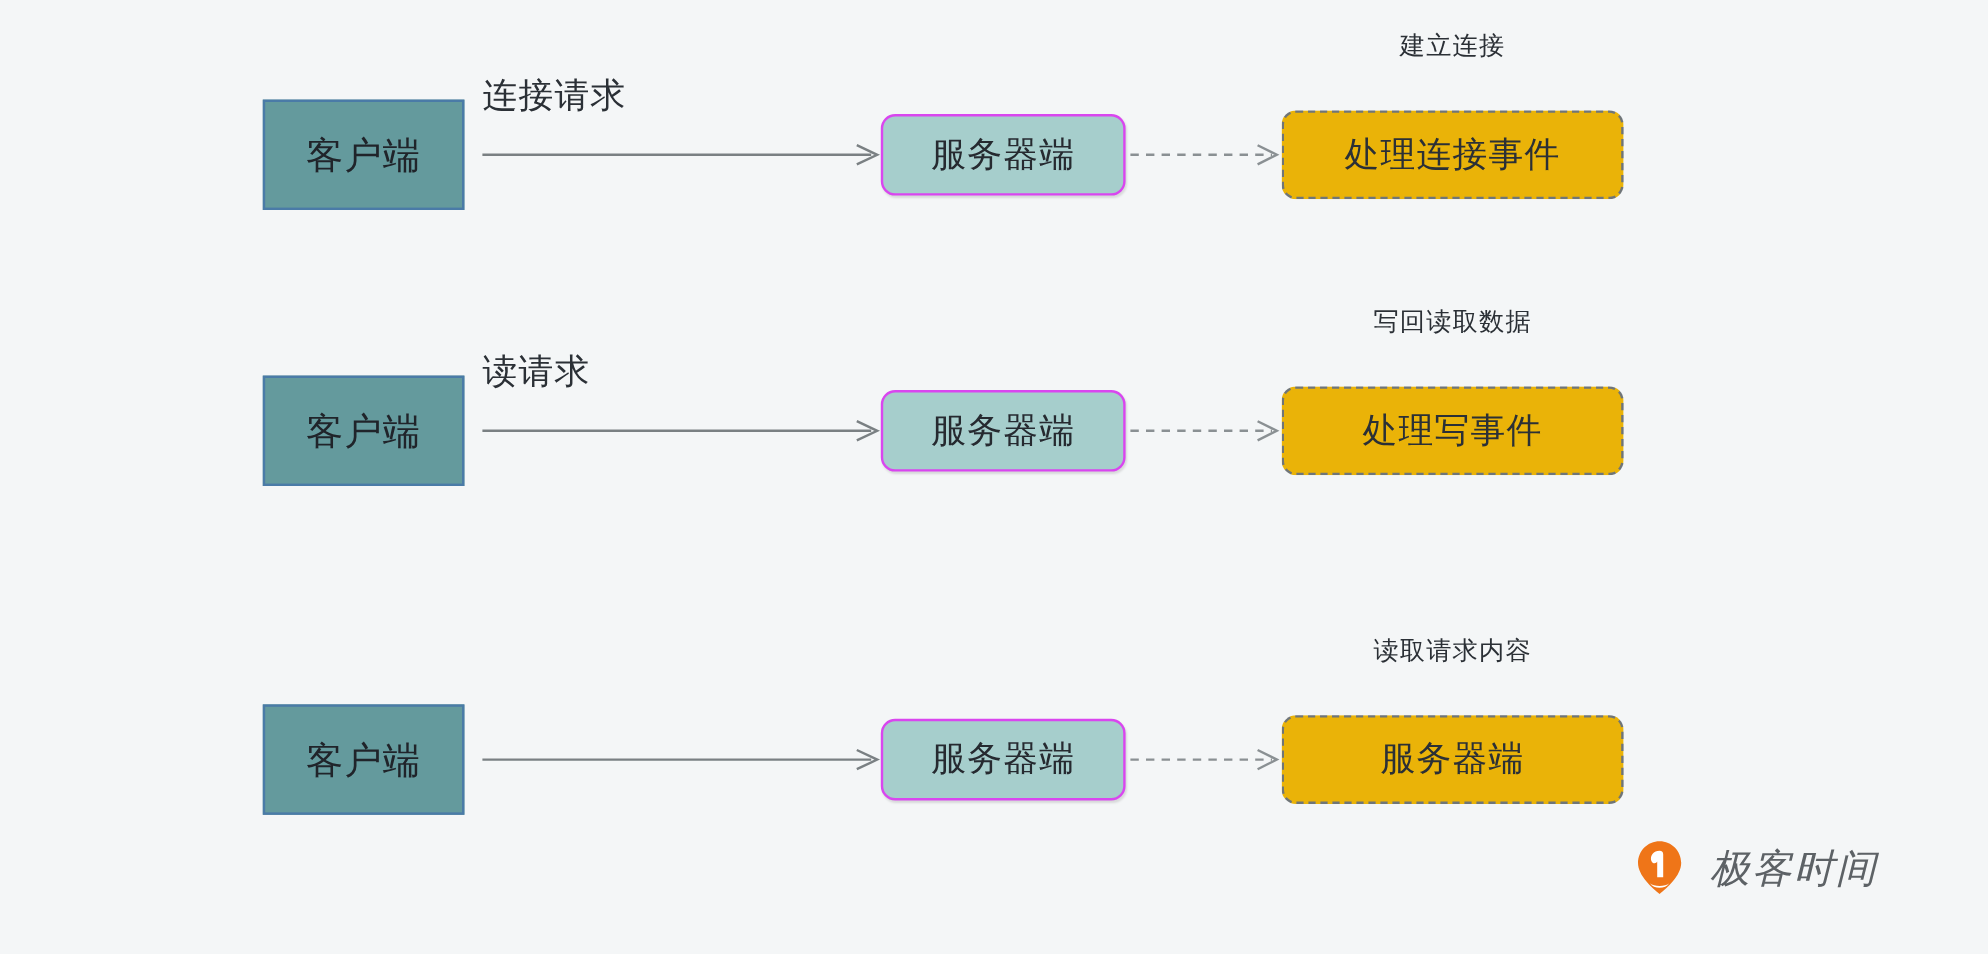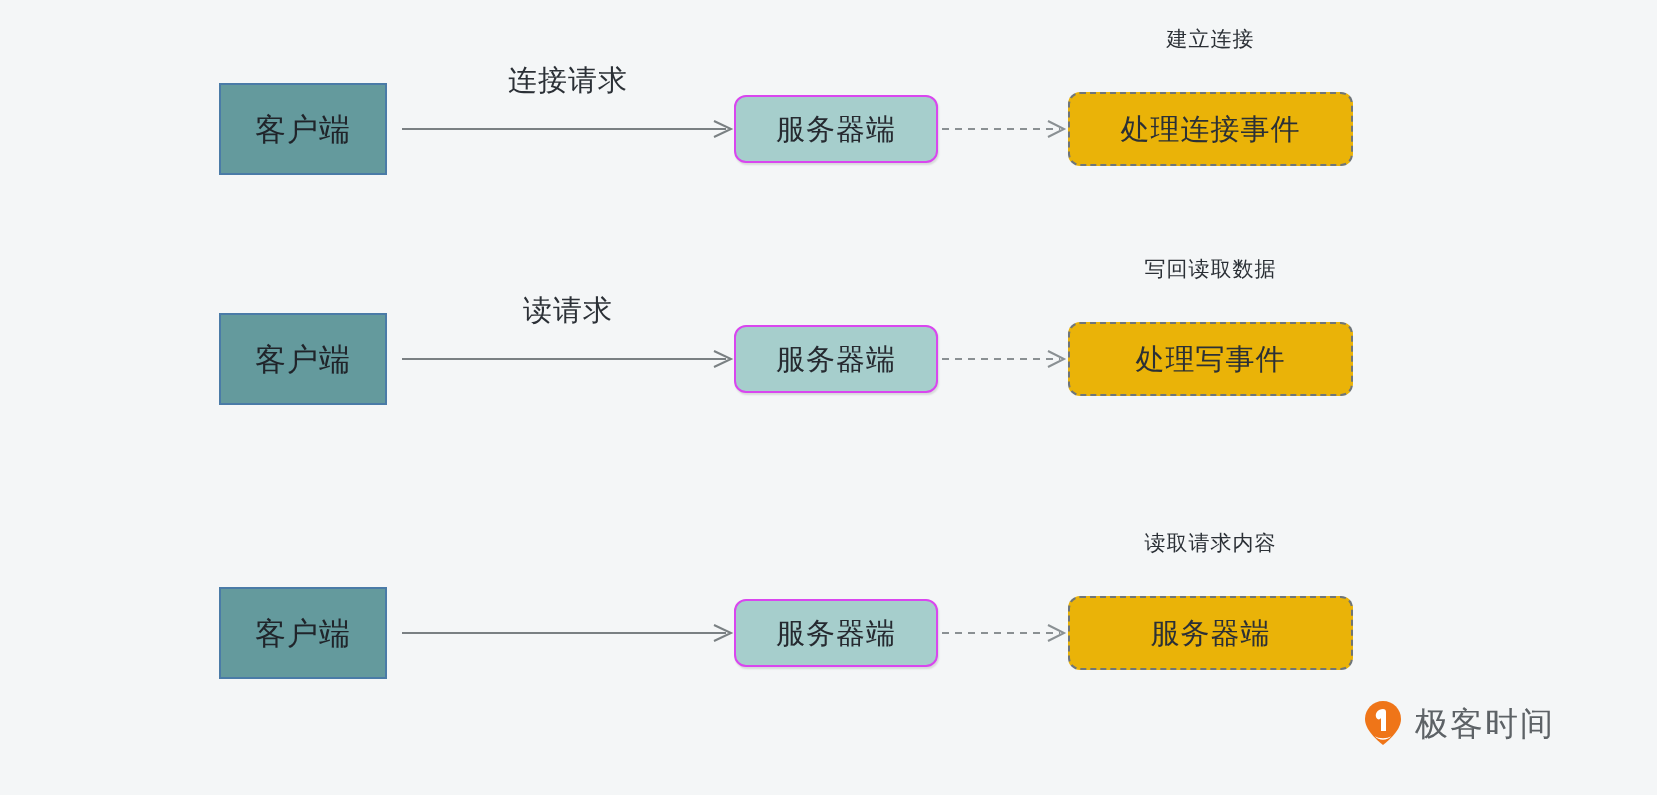--- a/index.html
+++ b/index.html
@@ -107,21 +107,20 @@
     letter-spacing: 1px;
     line-height: 1;
   }
 
   
   .request-label {
     position: absolute;
     left: 402px;
     top: 40px;
     width: 332px;
-    text-align: center;
     font-size: 29px;
     color: #2b3036;
     letter-spacing: 1px;
     line-height: 1;
   }
 
   
   .connector {
     position: absolute;
     left: 0;
@@ -132,21 +131,22 @@
     pointer-events: none;
   }
 
   
   .watermark {
     position: absolute;
     left: 1363px;
     top: 700px;
     display: flex;
     align-items: center;
-    gap: 12px;
+    gap: 22px;
+    font-style: italic;
   }
   .wm-pin {
     width: 40px;
     height: 46px;
     flex: 0 0 auto;
   }
   .wm-text {
     font-size: 33px;
     color: #5d6266;
     letter-spacing: 2px;

